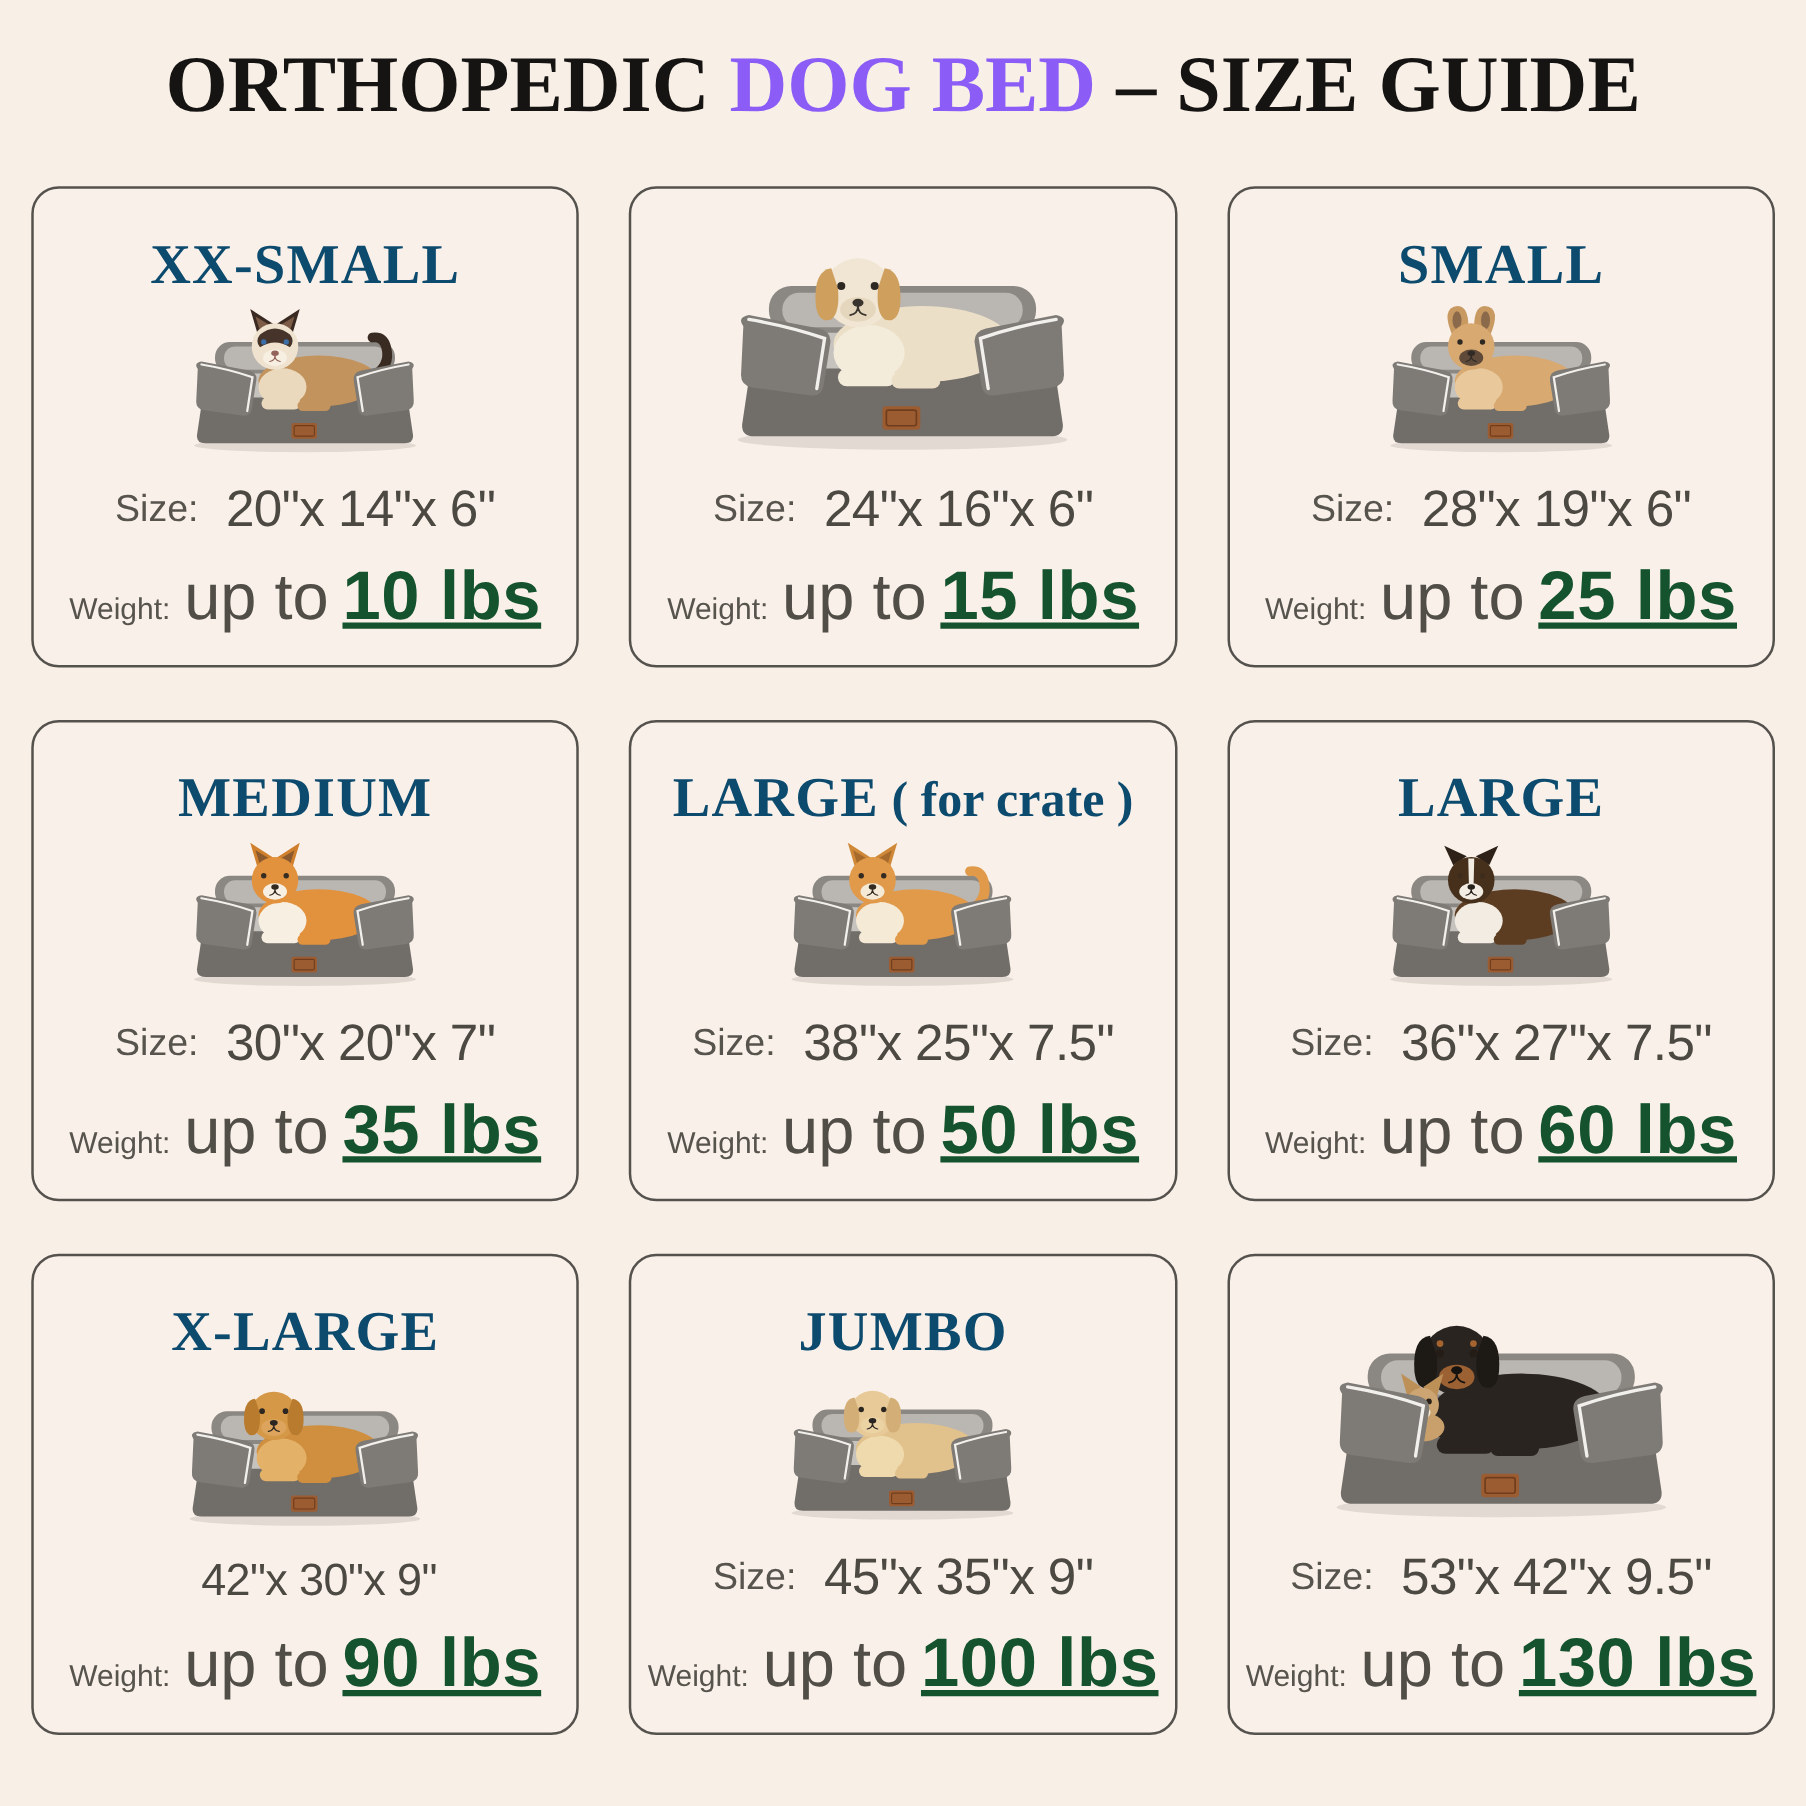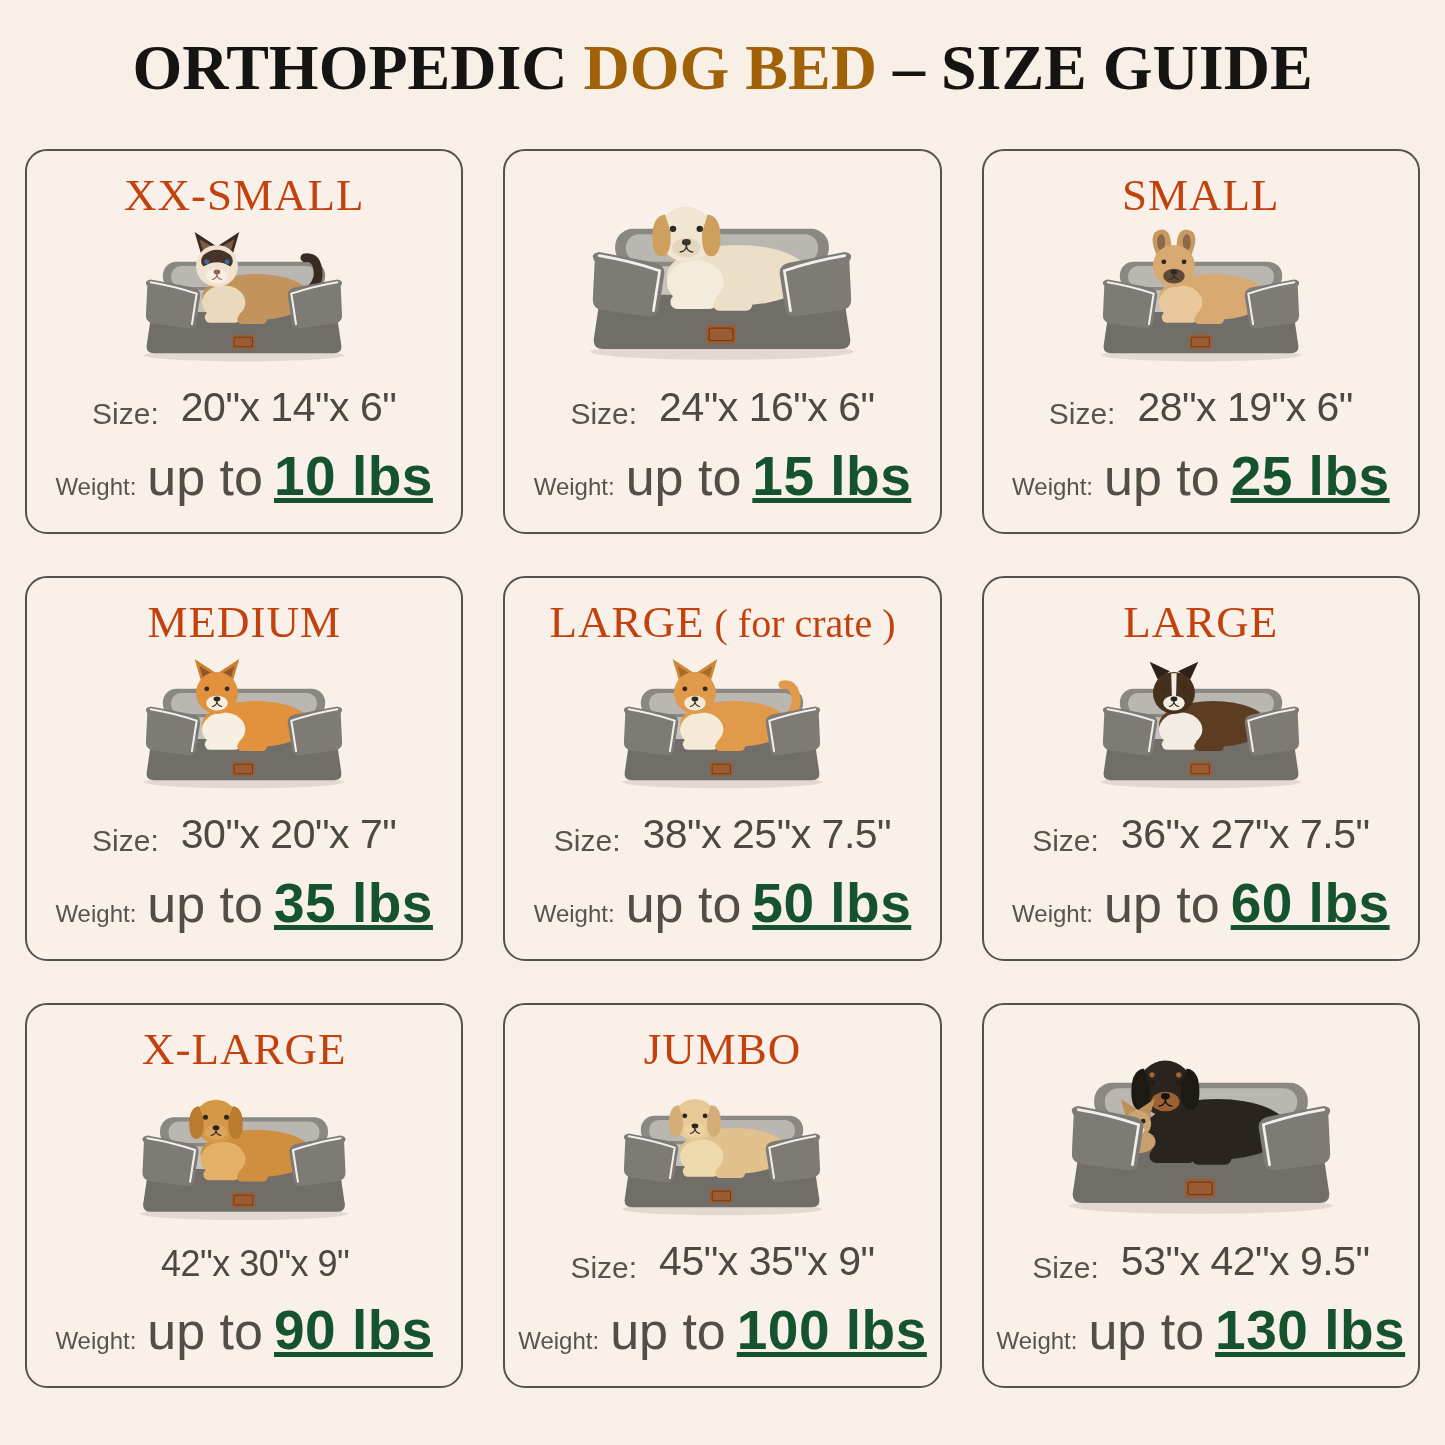--- a/index.html
+++ b/index.html
@@ -10,49 +10,49 @@
     overflow: hidden;
   }
   .page { width: 1445px; height: 1445px; box-sizing: border-box; padding: 34px 25px 0; }
 
   .title {
     margin: 0; text-align: center;
     font-family: "Liberation Serif", "DejaVu Serif", serif;
     font-weight: 700; font-size: 64px; line-height: 1.05;
     letter-spacing: 0px; color: #161412; white-space: nowrap;
   }
-  .title .orange { color: #a16207; }
+  .title .orange { color: #8b5cf6; }
 
   .grid {
     margin-top: 48px;
     display: grid;
     grid-template-columns: repeat(3, 1fr);
     column-gap: 40px; row-gap: 42px;
   }
   .card {
     height: 385px; box-sizing: border-box;
     border: 2px solid #55524e; border-radius: 22px;
     background: #f9f1e9;
     display: flex; flex-direction: column; align-items: center;
     padding: 22px 8px 24px;
   }
   .card-title {
     font-family: "Liberation Serif", "DejaVu Serif", serif;
-    font-weight: 400; font-size: 45px; line-height: 1;
-    color: #c2410c; letter-spacing: 1px; white-space: nowrap;
+    font-weight: 700; font-size: 45px; line-height: 1;
+    color: #0c4a6e; letter-spacing: 1px; white-space: nowrap; margin-top: 16px;
   }
   .card-suffix { font-size: 40px; letter-spacing: 0; }
   .photo {
     flex: 1 1 auto; min-height: 0; width: 100%;
     display: flex; align-items: center; justify-content: center;
     margin: 6px 0 2px;
   }
   .photo svg { width: 330px; height: 100%; max-height: 208px; }
 
-  .size-line { display: flex; align-items: flex-end; gap: 22px; margin-top: 16px; }
+  .size-line { display: flex; align-items: center; gap: 22px; margin-top: 16px; }
   .size-line .lbl { font-size: 30px; color: #57534d; }
   .size-line .val { font-size: 41px; color: #4c4842; letter-spacing: -0.5px; }
   .size-line.no-label .val { font-size: 36px; }
 
   .weight-line { display: flex; align-items: baseline; gap: 11px; margin-top: 13px; }
   .weight-line .lbl { font-size: 24px; color: #57534d; }
   .weight-line .mid { font-size: 52px; color: #514d47; }
   .weight-line .wval { font-size: 55px; font-weight: 700; color: #14532d; letter-spacing: 0.5px; text-decoration: underline; }
 </style>
 </head>

